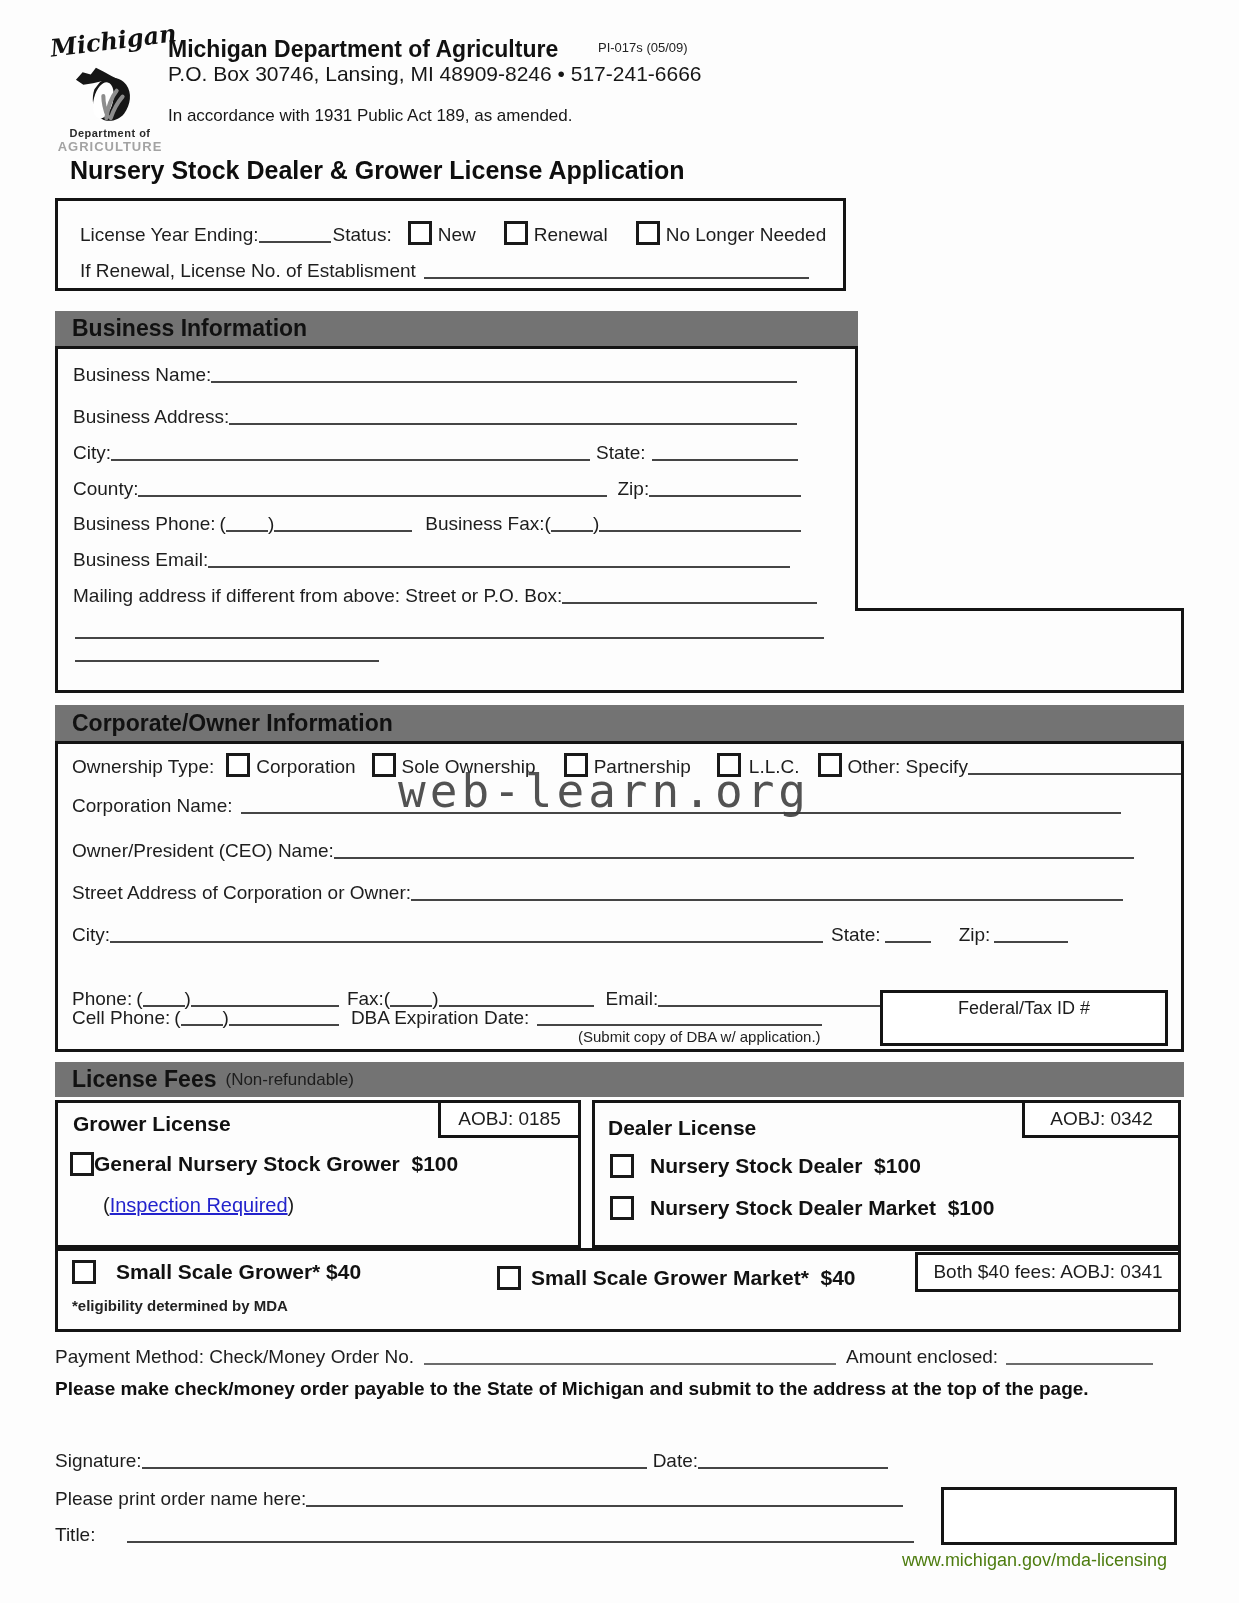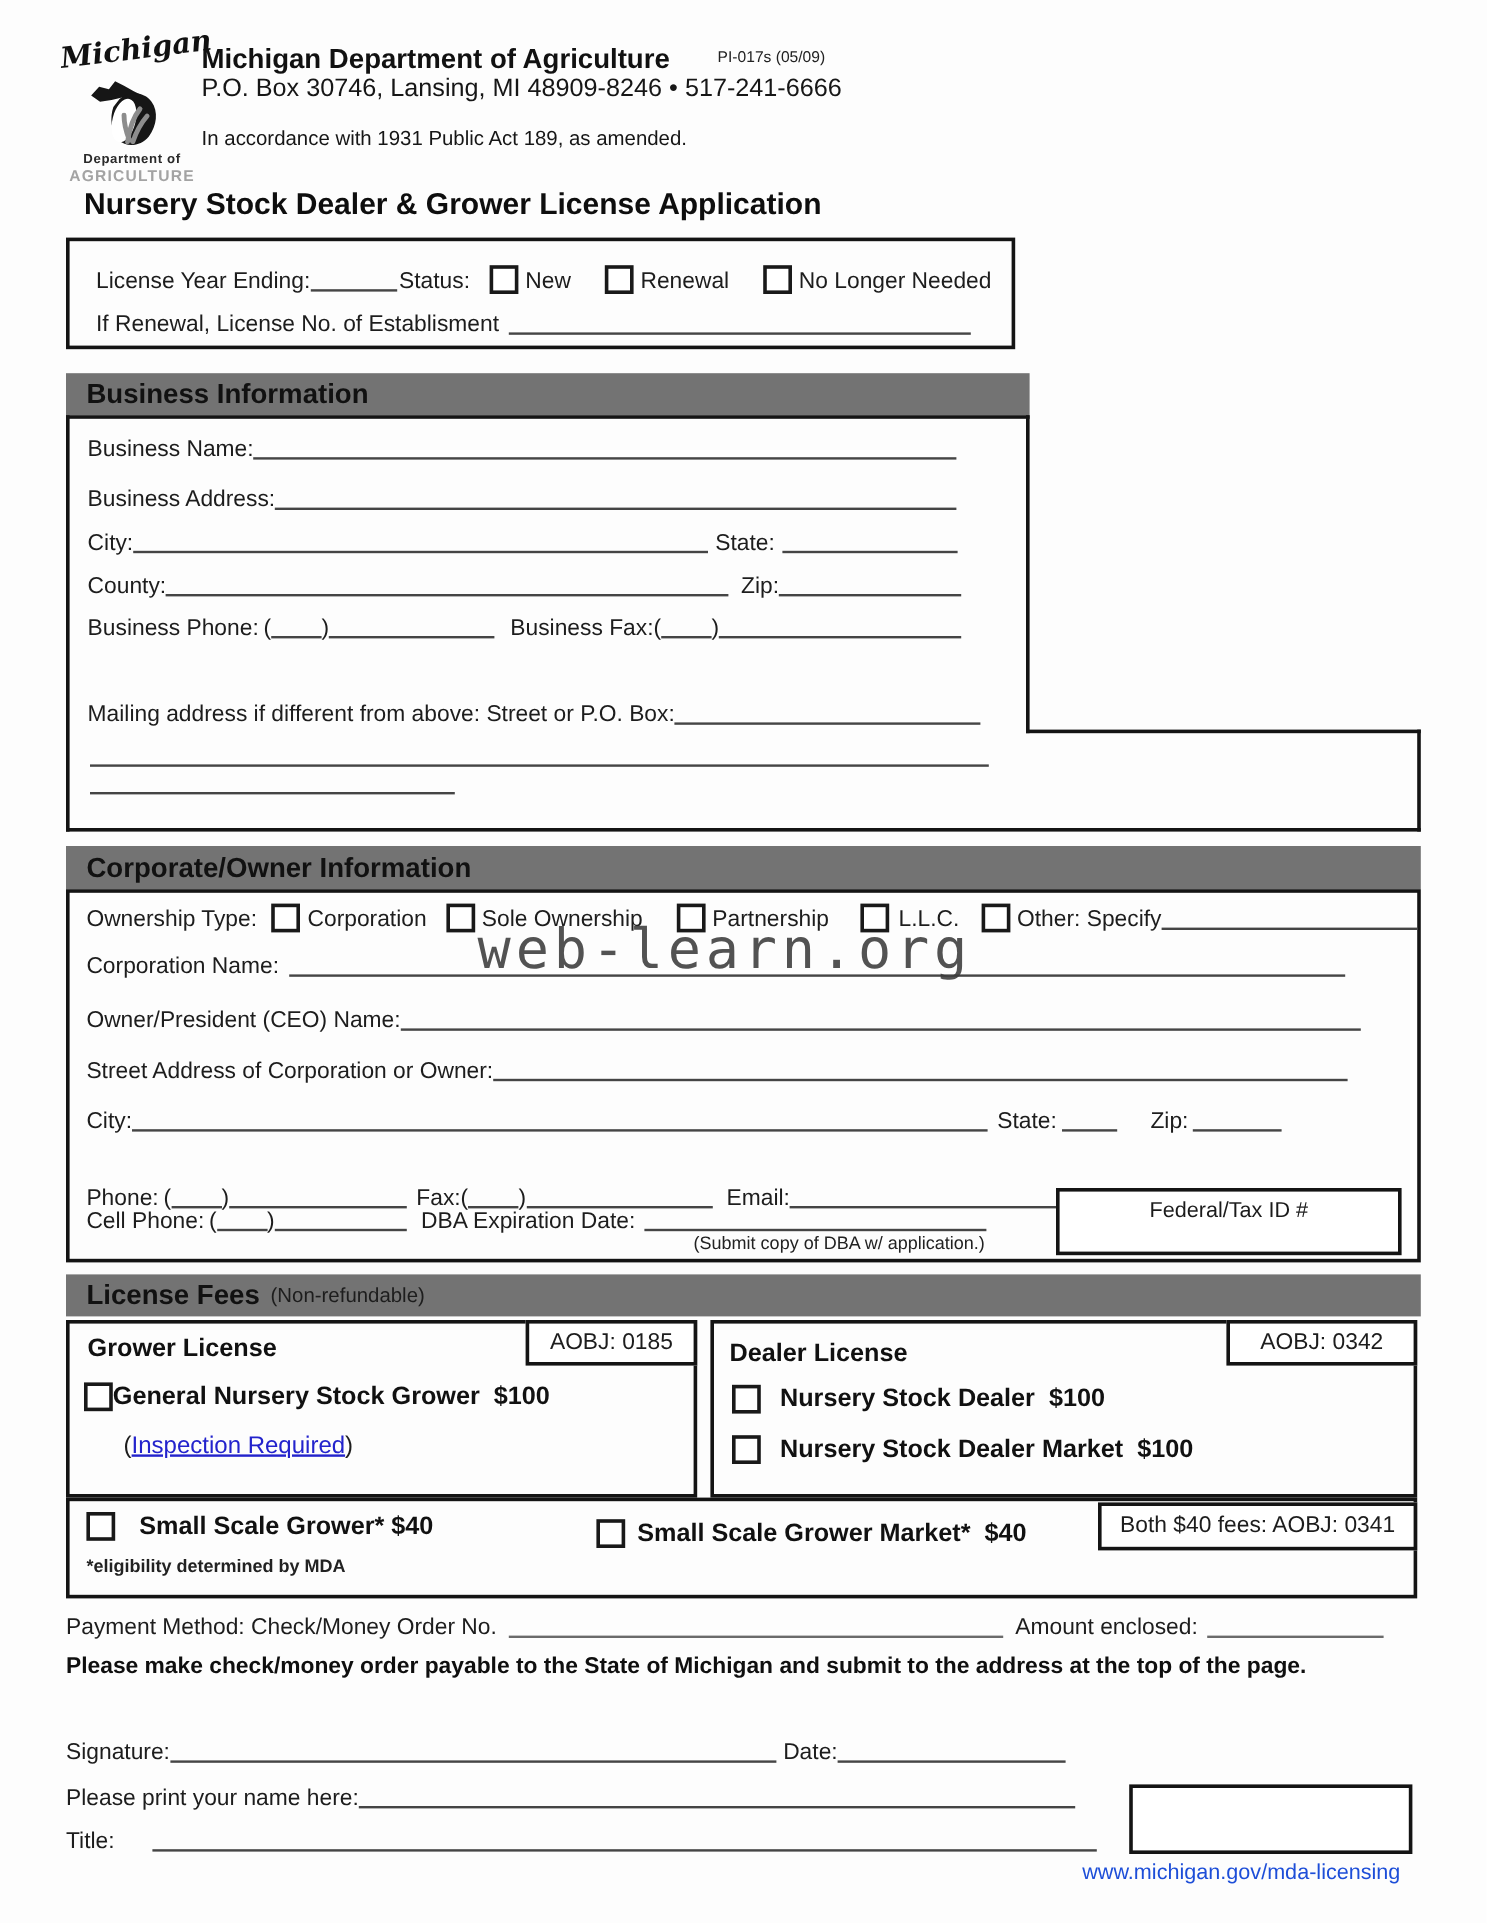--- a/index.html
+++ b/index.html
@@ -32,21 +32,21 @@
   .logo { position:absolute; left:50px; top:26px; width:120px; text-align:center; }
   .logo-script { font-family:"DejaVu Serif","Liberation Serif",serif; font-style:italic; font-weight:bold; font-size:24px; color:#111; transform:rotate(-7deg); display:inline-block; }
   .logo-dept { font-size:11px; font-weight:bold; color:#2a2a2a; letter-spacing:0.5px; }
   .logo-agency { font-size:13px; font-weight:bold; color:#a3a3a3; letter-spacing:1px; }
   .hdr-title { position:absolute; left:168px; top:36px; font-weight:bold; font-size:23px; color:#111; }
   .hdr-code { position:absolute; left:598px; top:40px; font-size:13px; color:#222; }
   .hdr-addr { position:absolute; left:168px; top:62px; font-size:21px; color:#161616; }
   .hdr-act { position:absolute; left:168px; top:106px; font-size:17px; color:#161616; }
   .form-title { position:absolute; left:70px; top:156px; font-weight:bold; font-size:25px; color:#0e0e0e; }
   .fed-label { font-size:18px; color:#1b1b1b; text-align:center; padding-top:5px; }
-  .url { position:absolute; right:72px; top:1550px; font-size:18px; color:#1d4ed8; }
+  .url { position:absolute; right:72px; top:1550px; font-size:18px; color:#4d7c0f; }
 </style>
 </head>
 <body>
 
 <div class="page">
 
   <div class="logo">
     <span class="logo-script">Michigan</span>
     <svg width="86" height="74" viewBox="0 0 100 100" style="display:block;margin:-2px auto 0;">
       <path d="M4,36 L13,26 L24,29 L31,20 L41,25 L52,31 L60,35 L54,41 L40,38 L27,41 L14,43 Z" fill="#161616"></path>
@@ -116,20 +116,24 @@
     <span>Business Phone:</span>
     <span style="margin-left:4px;">(</span>
     <span class="fl" style="width:42px;"></span>
     <span>)</span>
     <span class="fl" style="width:138px;"></span>
     <span style="margin-left:13px;">Business Fax:</span>
     <span>(</span>
     <span class="fl" style="width:42px;"></span>
     <span>)</span>
     <span class="fl" style="width:202px;"></span>
+  </div>
+  <div class="row" style="left:73px;top:545px;height:26px;">
+    <span>Business Email:</span>
+    <span class="fl" style="width:582px;"></span>
   </div>
   <div class="row" style="left:73px;top:581px;height:26px;">
     <span>Mailing address if different from above: Street or P.O. Box:</span>
     <span class="fl" style="width:255px;"></span>
   </div>
   <div class="line" style="left:75px;top:637px;width:749px;"></div>
   <div class="line" style="left:75px;top:660px;width:304px;"></div>
 
   <div class="bar" style="left:55px;top:705px;width:1129px;height:36px;">
     <span class="sect-title">Corporate/Owner Information</span>
@@ -258,21 +262,21 @@
   </div>
   <div class="abs" style="left:55px;top:1378px;font-size:19px;font-weight:bold;color:#0f0f0f;">Please make check/money order payable to the State of Michigan and submit to the address at the top of the page.</div>
 
   <div class="row" style="left:55px;top:1446px;height:26px;">
     <span>Signature:</span>
     <span class="fl" style="width:505px;"></span>
     <span style="margin-left:6px;">Date:</span>
     <span class="fl" style="width:190px;"></span>
   </div>
   <div class="row" style="left:55px;top:1484px;height:26px;">
-    <span>Please print your name here:</span>
+    <span>Please print order name here:</span>
     <span class="fl" style="width:597px;"></span>
   </div>
   <div class="row" style="left:55px;top:1520px;height:26px;gap:32px;">
     <span>Title:</span>
     <span class="fl" style="width:787px;"></span>
   </div>
 
   <div class="box whitebox" style="left:941px;top:1487px;width:236px;height:58px;"></div>
   <div class="url">www.michigan.gov/mda-licensing</div>
 

